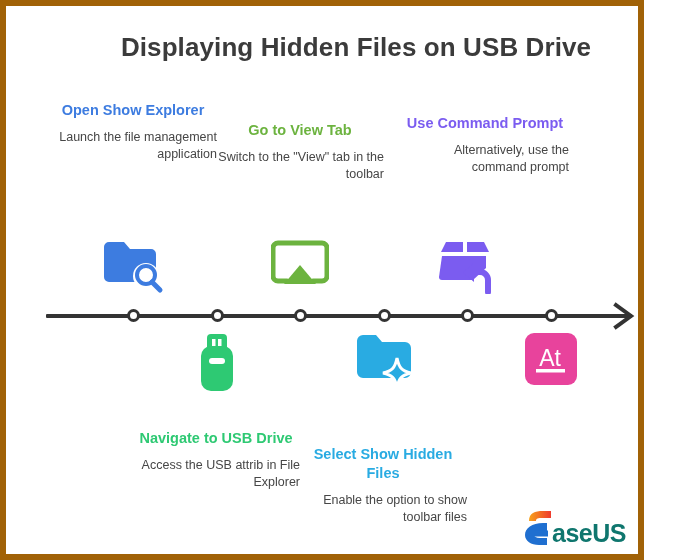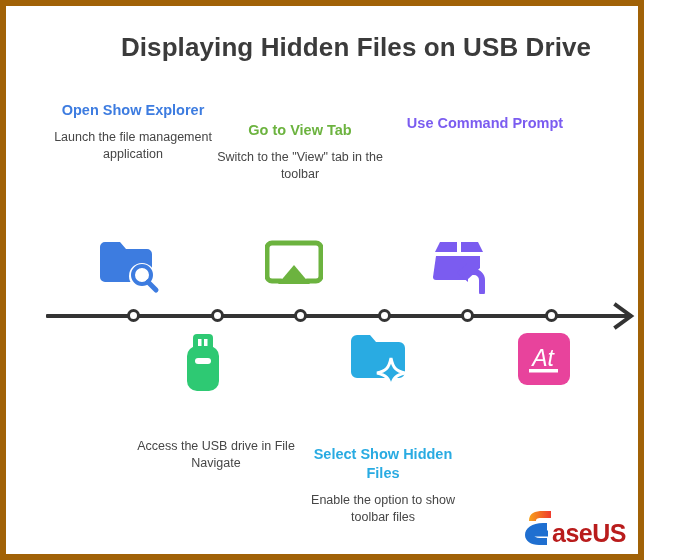--- a/index.html
+++ b/index.html
@@ -69,26 +69,26 @@
     font-size: 14.5px;
     font-weight: bold;
     line-height: 19px;
     margin: 0;
   }
   .step-desc {
     font-size: 12.5px;
     line-height: 17px;
     color: #464646;
     margin: 9px 0 0 0;
+    text-align: right;
   }
   .step-icon-wrap {
     position: absolute;
     width: 70px;
-    text-align: left;
-    font-style: italic;
+    text-align: center;
   }
 
   
   .step-top-1 { left: 43px;  top: 95px;  }
   .step-top-2 { left: 210px; top: 115px; }
   .step-top-3 { left: 376px; top: 108px; margin-left: 19px; }
 
   
   .step-bot-1 { left: 126px; top: 423px; }
   .step-bot-2 { left: 293px; top: 439px; }
@@ -106,21 +106,21 @@
   .logo {
     position: absolute;
     right: 12px;
     bottom: 8px;
     display: flex;
     align-items: flex-end;
   }
   .logo-text {
     font-size: 25px;
     font-weight: bold;
-    color: #b91c1c;
+    color: #0f766e;
     letter-spacing: -0.5px;
     line-height: 25px;
     margin-left: -3px;
   }
 </style>
 </head>
 <body>
 
 <div class="canvas">
 
@@ -159,20 +159,21 @@
   </div>
   <div class="step-icon-wrap icon-top-2">
     <svg width="58" height="52" viewBox="0 0 58 52">
       <path d="M7,4 h44 a5,5 0 0 1 5,5 v28 a5,5 0 0 1 -5,5 h-9 M16,42 h-9 a5,5 0 0 1 -5,-5 v-28 a5,5 0 0 1 5,-5" fill="none" stroke="#6cb33f" stroke-width="5" stroke-linecap="round"></path>
       <path d="M29,26 L45,45 L13,45 Z" fill="#6cb33f"></path>
     </svg>
   </div>
 
   <div class="step step-top-3">
     <p class="step-heading" style="color:#7b5cf0;">Use Command Prompt</p>
+    <p class="step-desc">Alternatively, use the command prompt</p>
   </div>
   <div class="step-icon-wrap icon-top-3">
     <svg width="58" height="58" viewBox="0 0 58 58">
       <path d="M8,6 h17 v10 h-22 z" fill="#7b5cf0"></path>
       <path d="M29,6 h17 l5,10 h-22 z" fill="#7b5cf0"></path>
       <path d="M4,20 h44 v12 l-13,12 h-31 a3,3 0 0 1 -3,-3 z" fill="#7b5cf0"></path>
       <path d="M31,36 h11 a8,8 0 0 1 8,8 v12" fill="none" stroke="#7b5cf0" stroke-width="6" stroke-linecap="round"></path>
       <path d="M36,27 L25,36.5 L36,46 Z" fill="#7b5cf0"></path>
     </svg>
   </div>
@@ -180,21 +181,22 @@
   <div class="step-icon-wrap icon-bot-1">
     <svg width="42" height="62" viewBox="0 0 42 62">
       <rect x="11" y="3" width="20" height="17" rx="4" fill="#2ec973"></rect>
       <rect x="16" y="8" width="3.5" height="7" fill="#ffffff"></rect>
       <rect x="22" y="8" width="3.5" height="7" fill="#ffffff"></rect>
       <rect x="5" y="15" width="32" height="45" rx="10" fill="#2ec973"></rect>
       <rect x="13" y="27" width="16" height="6" rx="3" fill="#ffffff"></rect>
     </svg>
   </div>
   <div class="step step-bot-1">
-    <p class="step-desc">Access the USB drive in File Navigate</p>
+    <p class="step-heading" style="color:#2ec973;">Navigate to USB Drive</p>
+    <p class="step-desc">Access the USB attrib in File Explorer</p>
   </div>
 
   <div class="step-icon-wrap icon-bot-2">
     <svg width="58" height="56" viewBox="0 0 58 56">
       <path d="M2,10 a6,6 0 0 1 6,-6 h13 l6,7 h23 a6,6 0 0 1 6,6 v24 a6,6 0 0 1 -6,6 h-42 a6,6 0 0 1 -6,-6 z" fill="#29abe2"></path>
       <path d="M42,27 C44,37 47,40 56,42 C47,44 44,47 42,56 C40,47 37,44 28,42 C37,40 40,37 42,27 Z" fill="#29abe2" stroke="#ffffff" stroke-width="3"></path>
     </svg>
   </div>
   <div class="step step-bot-2">
     <p class="step-heading" style="color:#29abe2;">Select Show Hidden Files</p>

